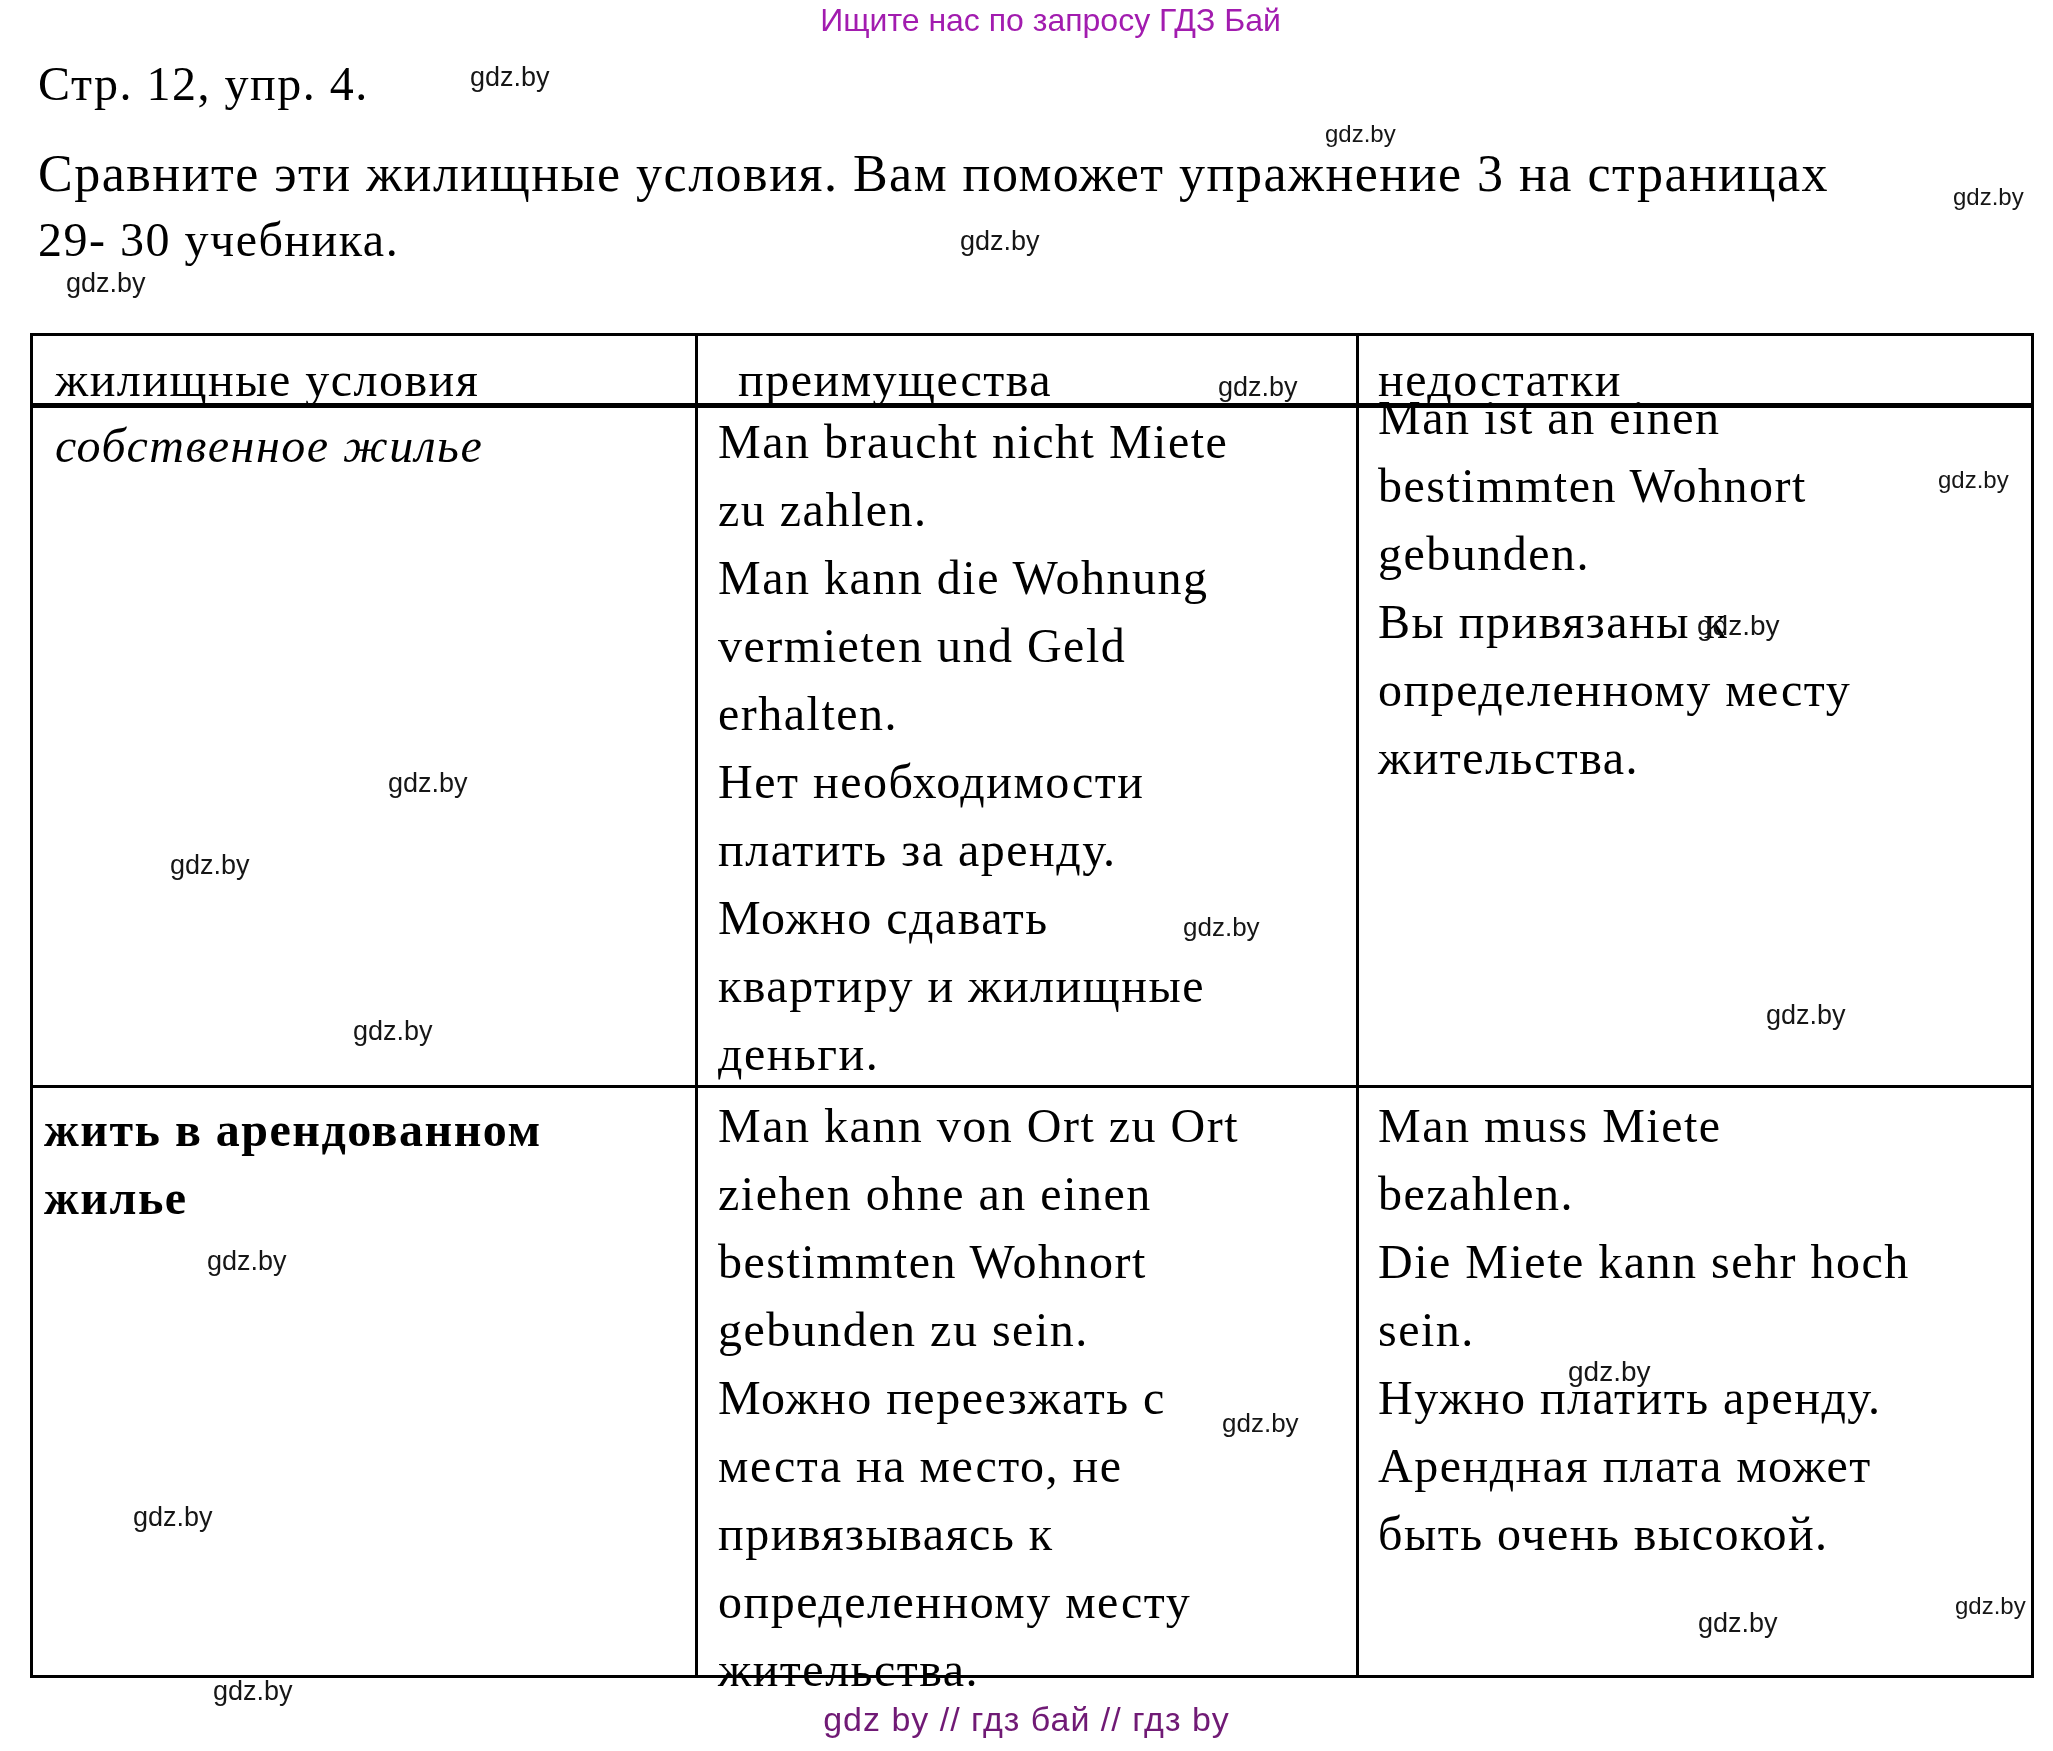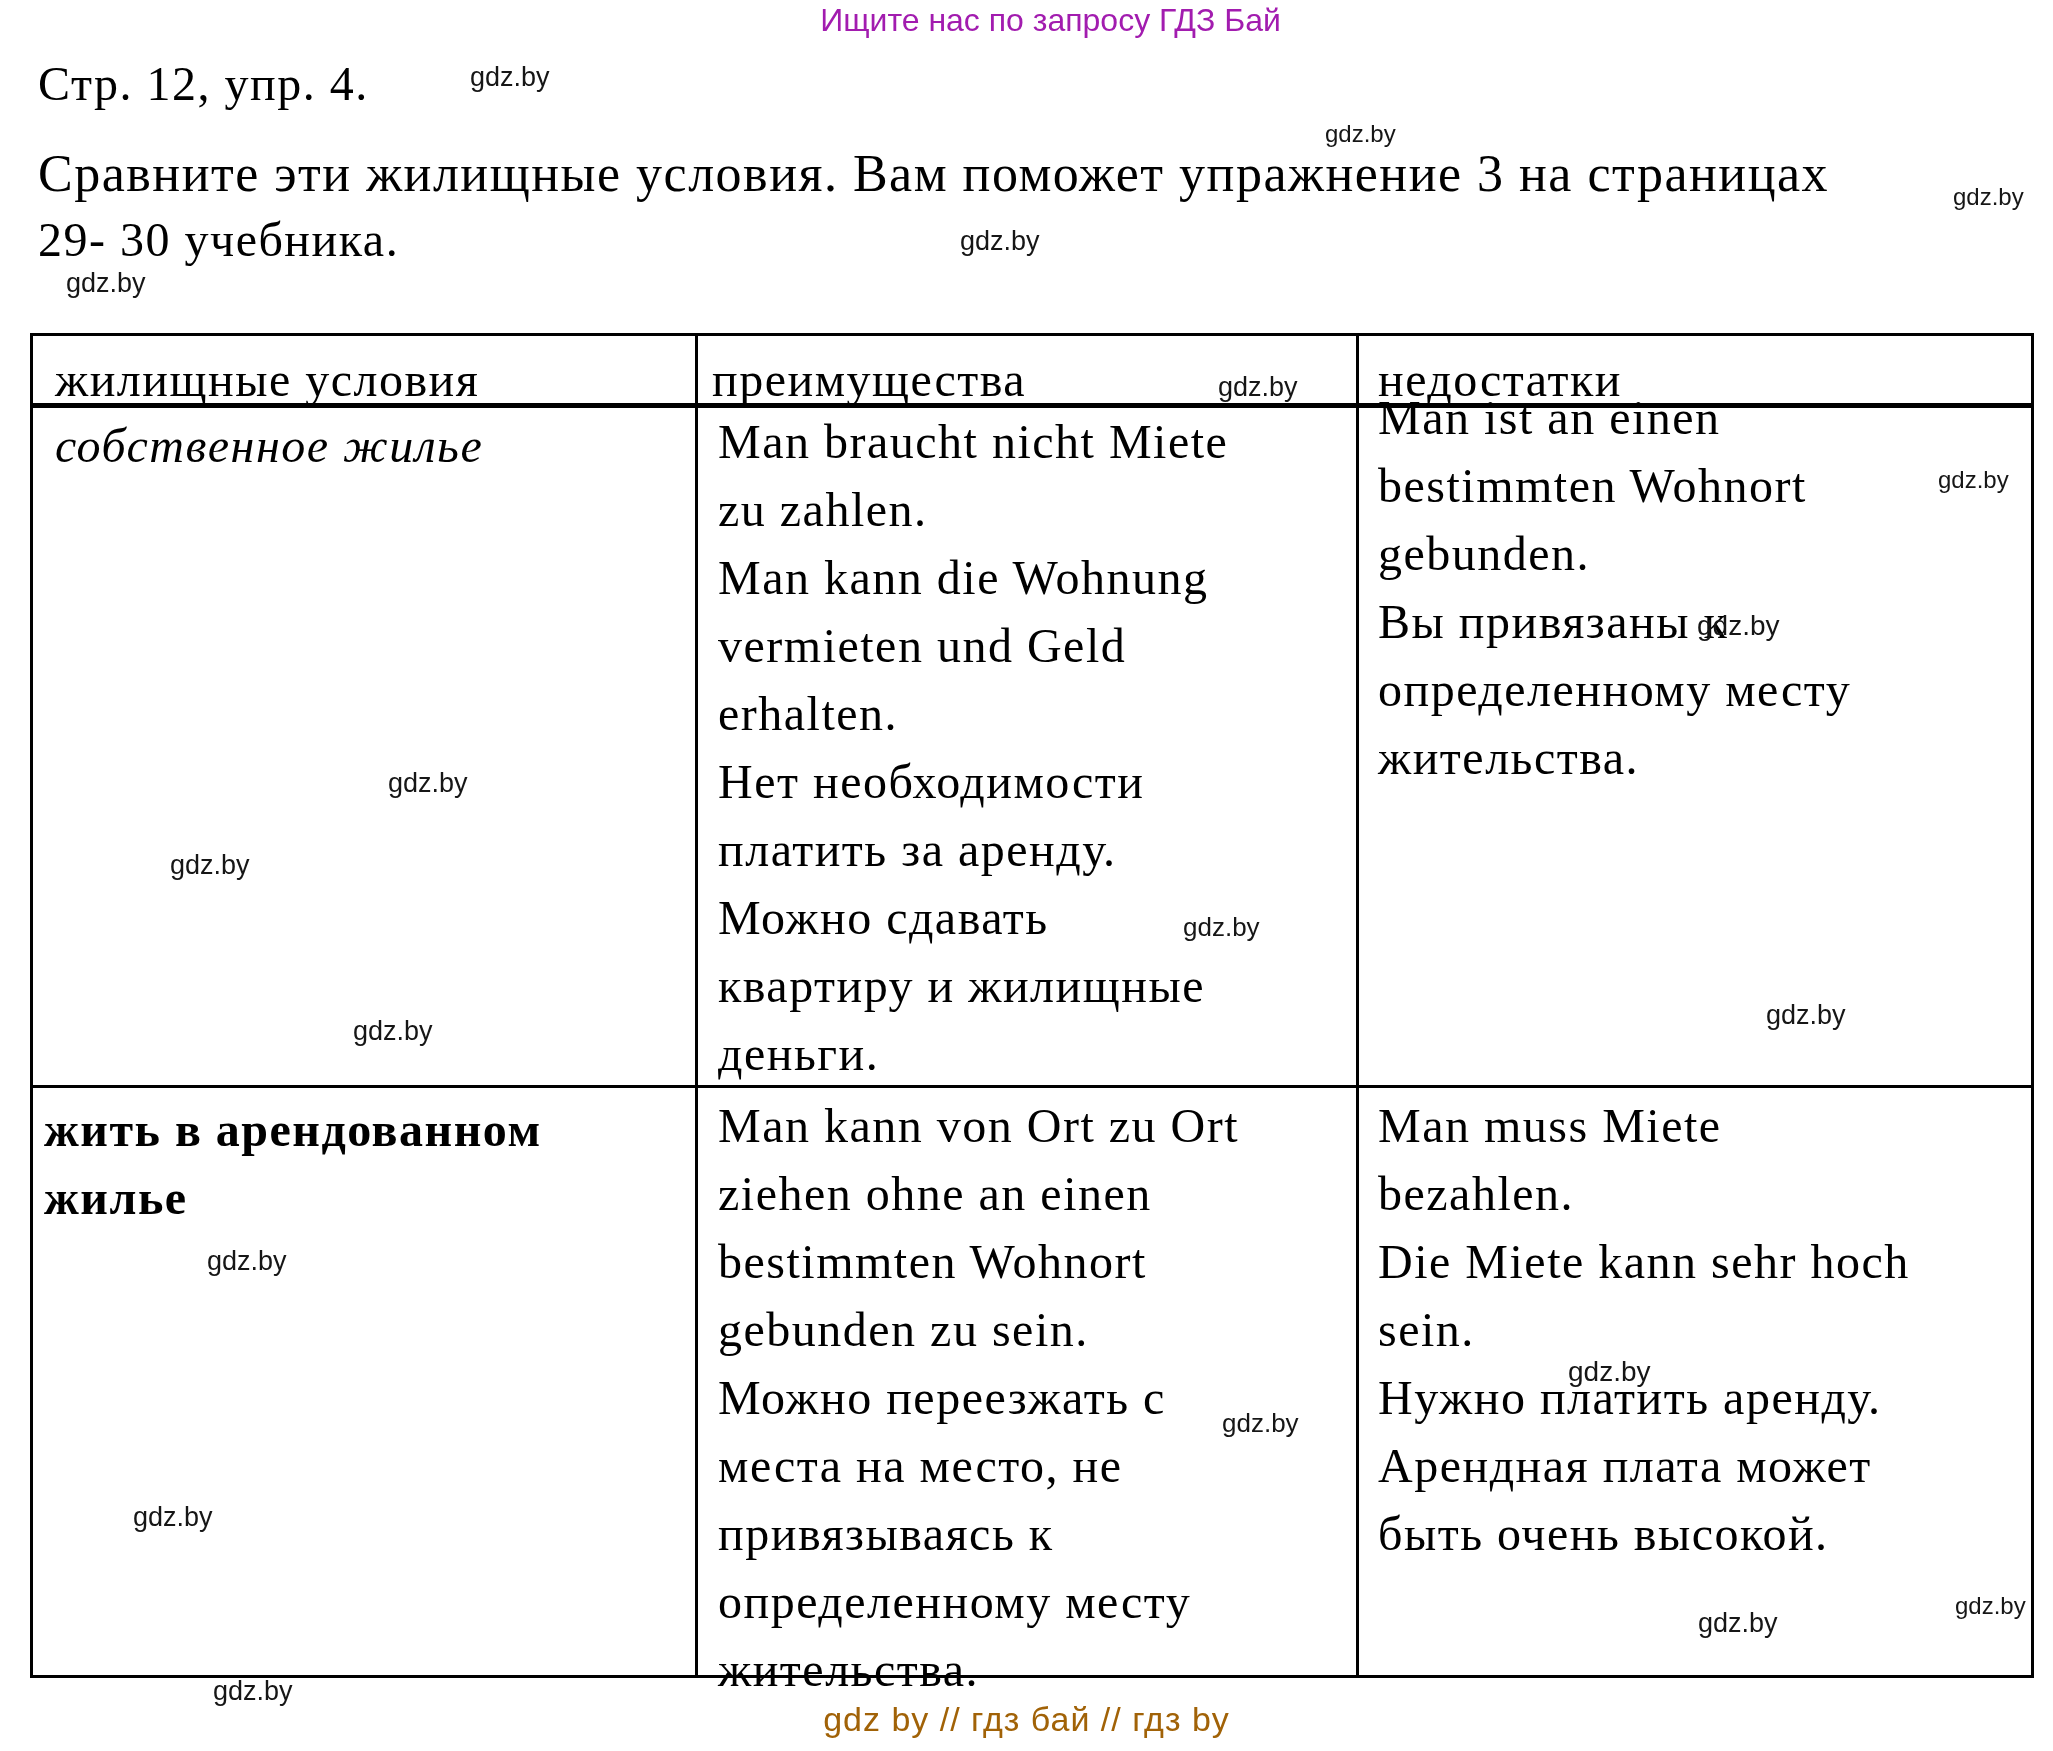--- a/index.html
+++ b/index.html
@@ -16,21 +16,21 @@
   .tbl{position:absolute;left:30px;top:333px;width:2004px;height:1345px;border:3px solid #000;box-sizing:border-box;}
   .vline{position:absolute;top:0;bottom:0;width:3px;background:#000;}
   .v1{left:662px;}
   .v2{left:1323px;}
   .hline{position:absolute;left:0;right:0;background:#000;}
   .hhead{top:67px;height:5px;}
   .hrow{top:749px;height:3px;}
   
   .cell{position:absolute;font-size:48px;line-height:68px;letter-spacing:1.5px;white-space:pre-line;}
   .hdr1{left:55px;top:346px;}
-  .hdr2{left:712px;top:346px;}
+  .hdr2{left:738px;top:346px;}
   .hdr3{left:1378px;top:346px;}
   .r1c1{left:55px;top:412px;width:600px;font-style:italic;}
   .r1c2{left:718px;top:408px;width:620px;}
   .r1c3{left:1378px;top:384px;width:640px;}
   .r2c1{left:44px;top:1096px;width:600px;font-weight:bold;}
   .r2c2{left:718px;top:1092px;width:620px;}
   .r2c3{left:1378px;top:1092px;width:640px;}
   
   .wm{position:absolute;font-family:"Liberation Sans",sans-serif;color:#161616;white-space:nowrap;}
   
@@ -112,15 +112,15 @@
       <span class="wm" style="left: 353px; top: 1016px; font-size: 27px;">gdz.by</span>
       <span class="wm" style="left: 207px; top: 1246px; font-size: 27px;">gdz.by</span>
       <span class="wm" style="left: 1568px; top: 1356px; font-size: 28px;">gdz.by</span>
       <span class="wm" style="left: 1222px; top: 1408px; font-size: 26px;">gdz.by</span>
       <span class="wm" style="left: 133px; top: 1502px; font-size: 27px;">gdz.by</span>
       <span class="wm" style="left: 1955px; top: 1592px; font-size: 24px;">gdz.by</span>
       <span class="wm" style="left: 1698px; top: 1608px; font-size: 27px;">gdz.by</span>
       <span class="wm" style="left: 213px; top: 1676px; font-size: 27px;">gdz.by</span>
     </div>
 
-  <div class="footer" style="color: #a16207;">gdz by  //  гдз бай  //  гдз by</div>
+  <div class="footer" style="color: #701a75;">gdz by  //  гдз бай  //  гдз by</div>
 
 </div>
 
 </body></html>

